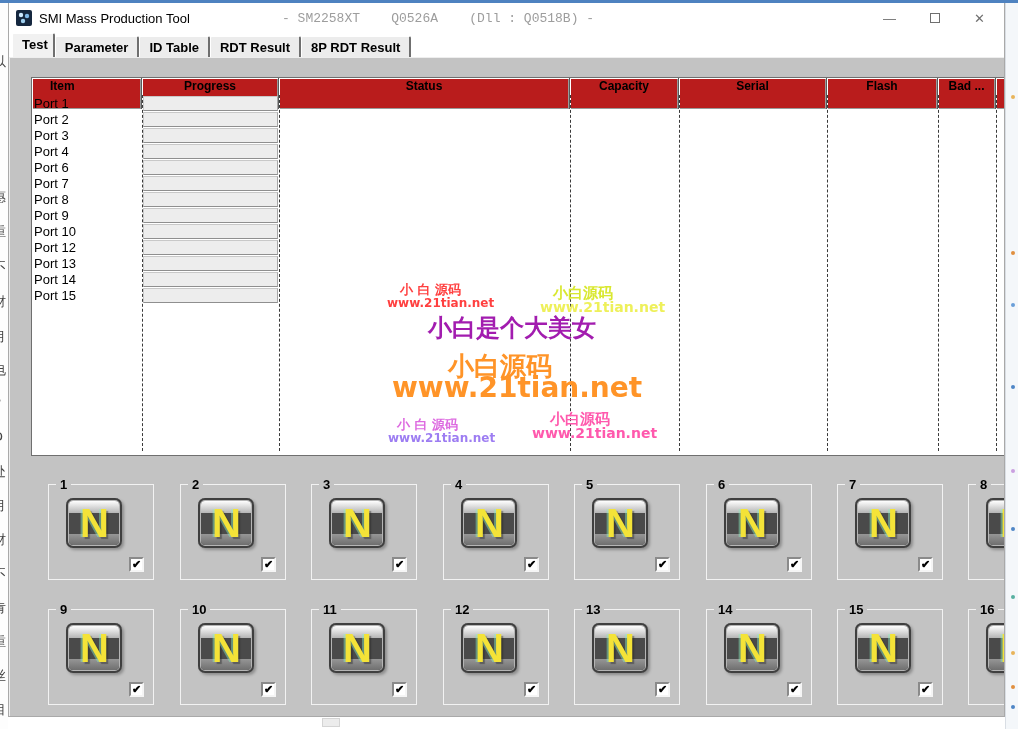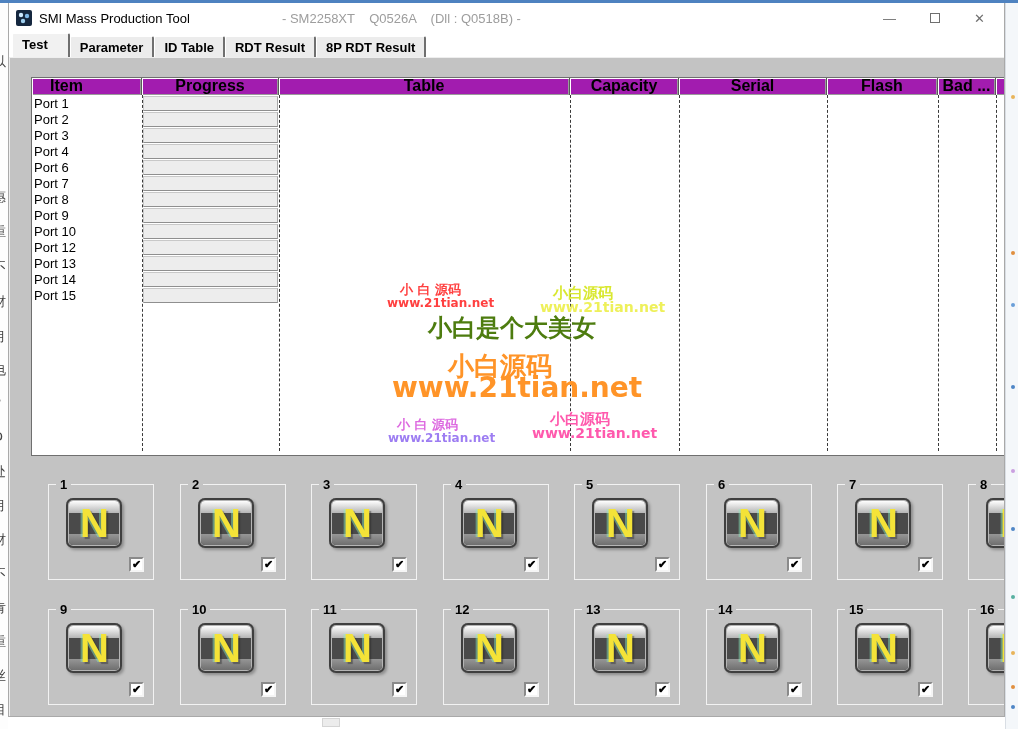--- a/index.html
+++ b/index.html
@@ -16,43 +16,43 @@
   .rdot   { position:absolute; left:5px; width:4px; height:4px; border-radius:50%; }
   .bfrag  { position:absolute; left:322px; top:718px; width:18px; height:9px;
             background:#ececec; border:1px solid #d4d4d4; }
 
   
   .window { position:absolute; left:8px; top:3px; width:997px; height:714px; background:#ffffff;
             border:1px solid #a9a9a9; border-top:none; overflow:hidden; }
   .titlebar { position:absolute; left:0; top:0; width:100%; height:30px; background:#fff; }
   .appicon  { position:absolute; left:7px; top:7px; width:16px; height:16px; }
   .title    { position:absolute; left:30px; top:8px; font-size:13px; color:#000000; white-space:pre; }
-  .subtitle { position:absolute; left:273px; top:8px; font-size:13px; color:#9d9d9d; white-space:pre; }
+  .subtitle { position:absolute; left:273px; top:8px; font-size:13px; color:#9d9d9d; white-space:pre;font-family:Liberation Mono, monospace; }
   .controls { position:absolute; right:2px; top:0; height:30px; display:flex; }
   .ctrl { width:45px; height:30px; display:flex; align-items:center; justify-content:center;
           color:#6f6f6f; font-size:13px; cursor:default; }
   .ctrl.max span { display:block; width:10px; height:10px; border:1px solid #6f6f6f; }
 
   
   .tabbar { position:absolute; left:0; top:30px; width:100%; height:24px; background:#fff;
             display:flex; align-items:flex-end; padding-left:3px; }
   .tab { height:21px; padding:3px 9px 0; font-weight:bold; font-size:13px; color:#000;
          background:#ececec; border-top:1px solid #fff; border-left:1px solid #fff;
          border-right:2px solid #6f6f6f; border-radius:2px 2px 0 0; white-space:pre; }
-  .tab.active { height:24px; padding-right:20px; background:#f1f1f1; }
+  .tab.active { height:24px; padding-right:5px; background:#f1f1f1; }
 
   
   .content { position:absolute; left:0; top:54px; width:996px; height:660px; background:#c3c3c3;
              border-top:1px solid #eeeeee; border-left:1px solid #eeeeee; }
 
   
   .table { position:absolute; left:21px; top:19px; width:976px; height:379px; background:#fff;
            border:1px solid #6f6f6f; overflow:hidden; }
   .thead { display:flex; height:17px; }
-  .th { flex:none; height:17px; background:#a21caf; font-weight:bold; font-size:16px;
+  .th { flex:none; height:31px; background:#b91c1c; font-weight:bold; font-size:12px;
         text-align:center; line-height:16px; border-right:1px solid #5a5a5a;
         box-shadow:inset 1px 1px 0 #ffffff, inset -1px -1px 0 #9a9a9a; overflow:hidden; white-space:nowrap; }
   .th.left { text-align:left; padding-left:18px; }
   .rows { position:absolute; left:0; top:18px; right:0; }
   .trow { position:relative; height:16px; line-height:16px; font-size:13px; padding-left:2px; color:#000; }
   .pbar { position:absolute; left:111px; top:0; width:135px; height:15px; background:#ededed;
           border:1px solid #c8c8c8; border-bottom-color:#8f8f8f; border-right-color:#a5a5a5; }
   .seps { position:absolute; left:0; top:17px; bottom:4px; right:0; pointer-events:none; }
   .sep  { position:absolute; top:0; bottom:0; width:0; border-left:1px dashed #3a3a3a; }
   .wms  { position:absolute; inset:0; pointer-events:none; }
@@ -177,21 +177,21 @@
 </div>
 
   <div class="content">
 
     <div class="table">
       <div class="thead">
   <div class="th left" style="width: 110px;">Item</div>
 
   <div class="th" style="width: 137px;">Progress</div>
 
-  <div class="th" style="width: 291px;">Table</div>
+  <div class="th" style="width: 291px;">Status</div>
 
   <div class="th" style="width: 109px;">Capacity</div>
 
   <div class="th" style="width: 148px;">Serial</div>
 
   <div class="th" style="width: 111px;">Flash</div>
 
   <div class="th" style="width: 58px;">Bad ...</div>
 
   <div class="th" style="width: 44px;"></div>
@@ -282,21 +282,21 @@
 </div>
       <div class="wms">
   <div class="wm" style="left: 368px; top: 203px; font-size: 13px; color: rgb(255, 64, 64);">小 白 源码</div>
 
   <div class="wm" style="left: 355px; top: 218px; font-size: 12px; color: rgb(255, 64, 64);">www.21tian.net</div>
 
   <div class="wm" style="left: 521px; top: 206px; font-size: 15px; color: rgb(217, 232, 48);">小白源码</div>
 
   <div class="wm" style="left: 508px; top: 221px; font-size: 14px; color: rgb(238, 240, 90);">www.21tian.net</div>
 
-  <div class="wm" style="left: 396px; top: 234px; font-size: 24px; color: #4d7c0f;">小白是个大美女</div>
+  <div class="wm" style="left: 396px; top: 234px; font-size: 24px; color: #a21caf;">小白是个大美女</div>
 
   <div class="wm" style="left: 416px; top: 271px; font-size: 26px; color: rgb(255, 148, 40);">小白源码</div>
 
   <div class="wm" style="left: 360px; top: 293px; font-size: 28px; color: rgb(255, 148, 40);">www.21tian.net</div>
 
   <div class="wm" style="left: 365px; top: 338px; font-size: 13px; color: rgb(221, 106, 224);">小 白 源码</div>
 
   <div class="wm" style="left: 356px; top: 353px; font-size: 12px; color: rgb(157, 125, 242);">www.21tian.net</div>
 
   <div class="wm" style="left: 518px; top: 332px; font-size: 15px; color: rgb(255, 89, 173);">小白源码</div>

